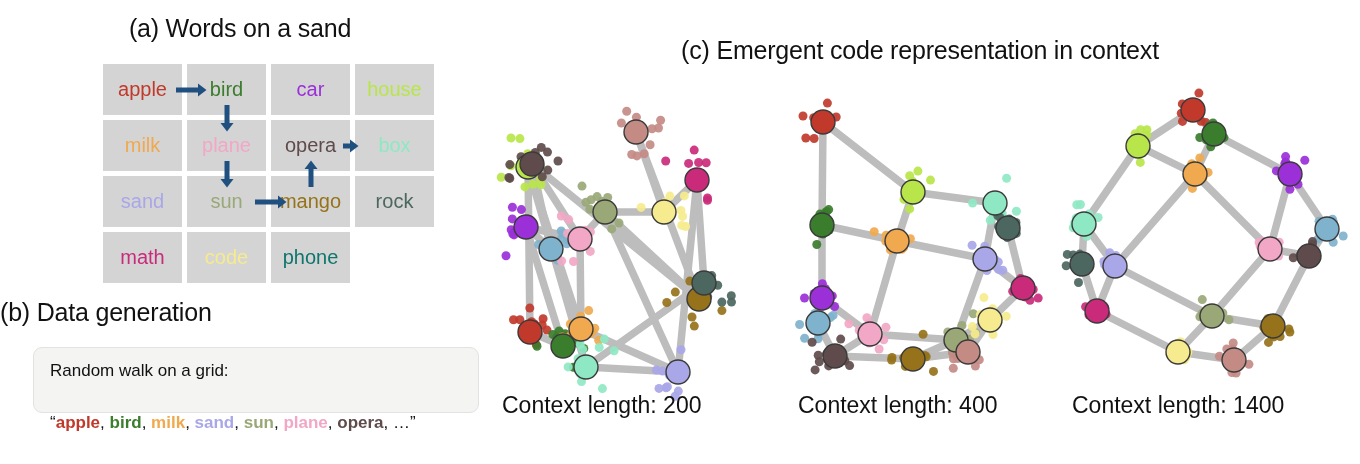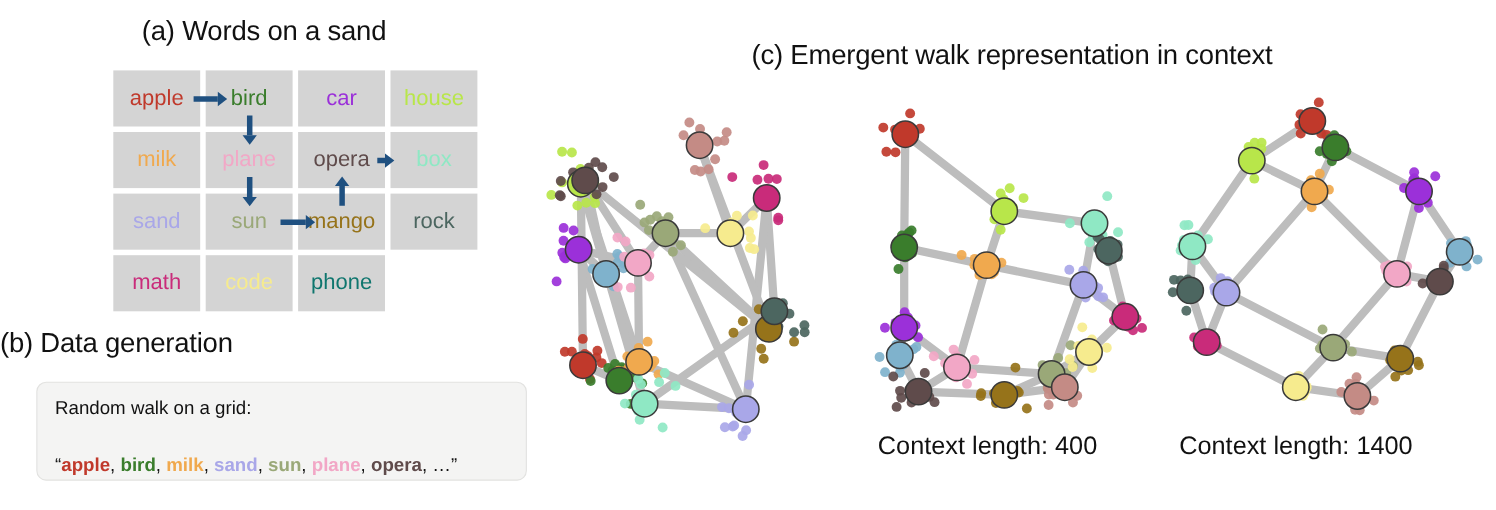--- a/index.html
+++ b/index.html
@@ -40,21 +40,21 @@
   .arrow{position:absolute;z-index:5;}
   .arrow svg{display:block;}
 
   
   #panel-b{position:absolute;left:0;top:296px;width:500px;height:168px;}
   #title-b{
     position:absolute;left:0;top:2px;width:500px;
     text-align:left;font-size:25px;letter-spacing:-0.2px;
   }
   #gen-box{
-    position:absolute;left:33px;top:51px;width:446px;height:90px;
+    position:absolute;left:33px;top:51px;width:446px;height:66px;
     background:#f4f4f3;border:1px solid #e2e2e0;border-radius:9px;
     box-sizing:border-box;
     padding:13px 16px 16px 16px;
   }
   #gen-line1{font-size:17px;color:#111;}
   #gen-line2{font-size:17px;color:#111;margin-top:32px;white-space:nowrap;}
   #gen-line2 .w{font-weight:600;}
 
   
   #panel-c{position:absolute;left:480px;top:0;width:880px;height:464px;}
@@ -168,21 +168,21 @@
 
   <section id="panel-b">
     <div id="title-b">(b) Data generation</div>
     <div id="gen-box">
       <div id="gen-line1">Random walk on a grid:</div>
       <div id="gen-line2"><span>“</span><span class="w" style="color: rgb(192, 57, 43);">apple</span><span>, </span><span class="w" style="color: rgb(58, 125, 44);">bird</span><span>, </span><span class="w" style="color: rgb(240, 169, 78);">milk</span><span>, </span><span class="w" style="color: rgb(169, 167, 232);">sand</span><span>, </span><span class="w" style="color: rgb(154, 168, 120);">sun</span><span>, </span><span class="w" style="color: rgb(242, 167, 198);">plane</span><span>, </span><span class="w" style="color: rgb(95, 75, 75);">opera</span><span>, </span><span>…</span><span>”</span></div>
     </div>
   </section>
 
   <section id="panel-c">
-    <div id="title-c">(c) Emergent walk representation in context</div>
+    <div id="title-c">(c) Emergent code representation in context</div>
 
     <div class="plot" id="plot-0">
         <svg viewBox="0 0 288 300">
           <g>
             <line x1="42" y1="248" x2="75" y2="262" stroke="#bdbdbd" stroke-width="7.5" stroke-linecap="round"></line>
             <line x1="75" y1="262" x2="38" y2="143" stroke="#bdbdbd" stroke-width="7.5" stroke-linecap="round"></line>
             <line x1="38" y1="143" x2="63" y2="165" stroke="#bdbdbd" stroke-width="7.5" stroke-linecap="round"></line>
             <line x1="40" y1="83" x2="93" y2="245" stroke="#bdbdbd" stroke-width="7.5" stroke-linecap="round"></line>
             <line x1="93" y1="245" x2="92" y2="155" stroke="#bdbdbd" stroke-width="7.5" stroke-linecap="round"></line>
             <line x1="92" y1="155" x2="44" y2="80" stroke="#bdbdbd" stroke-width="7.5" stroke-linecap="round"></line>
@@ -849,17 +849,18 @@
             <circle cx="150" cy="232" r="12" fill="#9aa878" stroke="#3a3a3a" stroke-width="1.4"></circle>
             <circle cx="211" cy="242" r="12" fill="#96731a" stroke="#3a3a3a" stroke-width="1.4"></circle>
             <circle cx="20" cy="180" r="12" fill="#4c6660" stroke="#3a3a3a" stroke-width="1.4"></circle>
             <circle cx="35" cy="227" r="12" fill="#c92b7a" stroke="#3a3a3a" stroke-width="1.4"></circle>
             <circle cx="116" cy="268" r="12" fill="#f6eb8e" stroke="#3a3a3a" stroke-width="1.4"></circle>
             <circle cx="172" cy="276" r="12" fill="#c48b85" stroke="#3a3a3a" stroke-width="1.4"></circle>
           </g>
         </svg>
       </div>
 
+    <div class="plot-caption" id="cap-0">Context length: 200</div>
     <div class="plot-caption" id="cap-1">Context length: 400</div>
     <div class="plot-caption" id="cap-2">Context length: 1400</div>
   </section>
 
 </div>
 
 </body></html>

